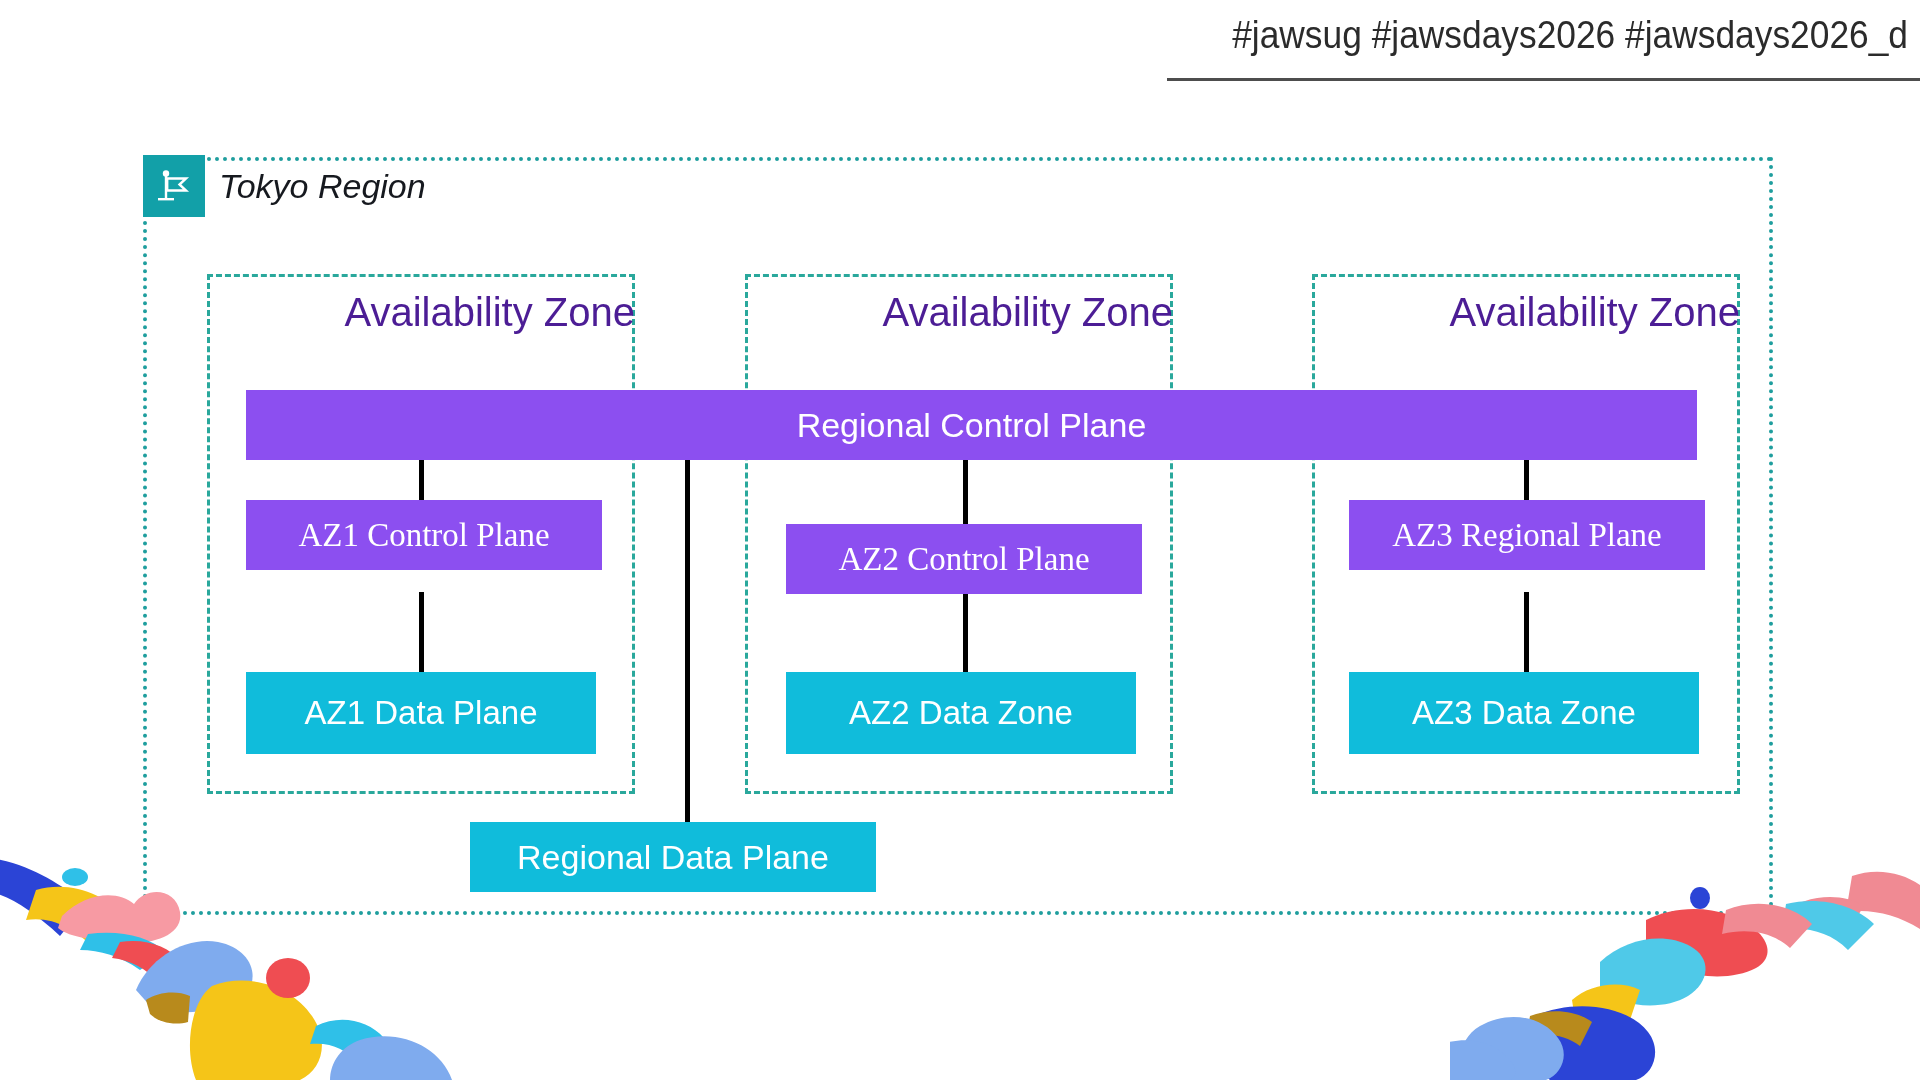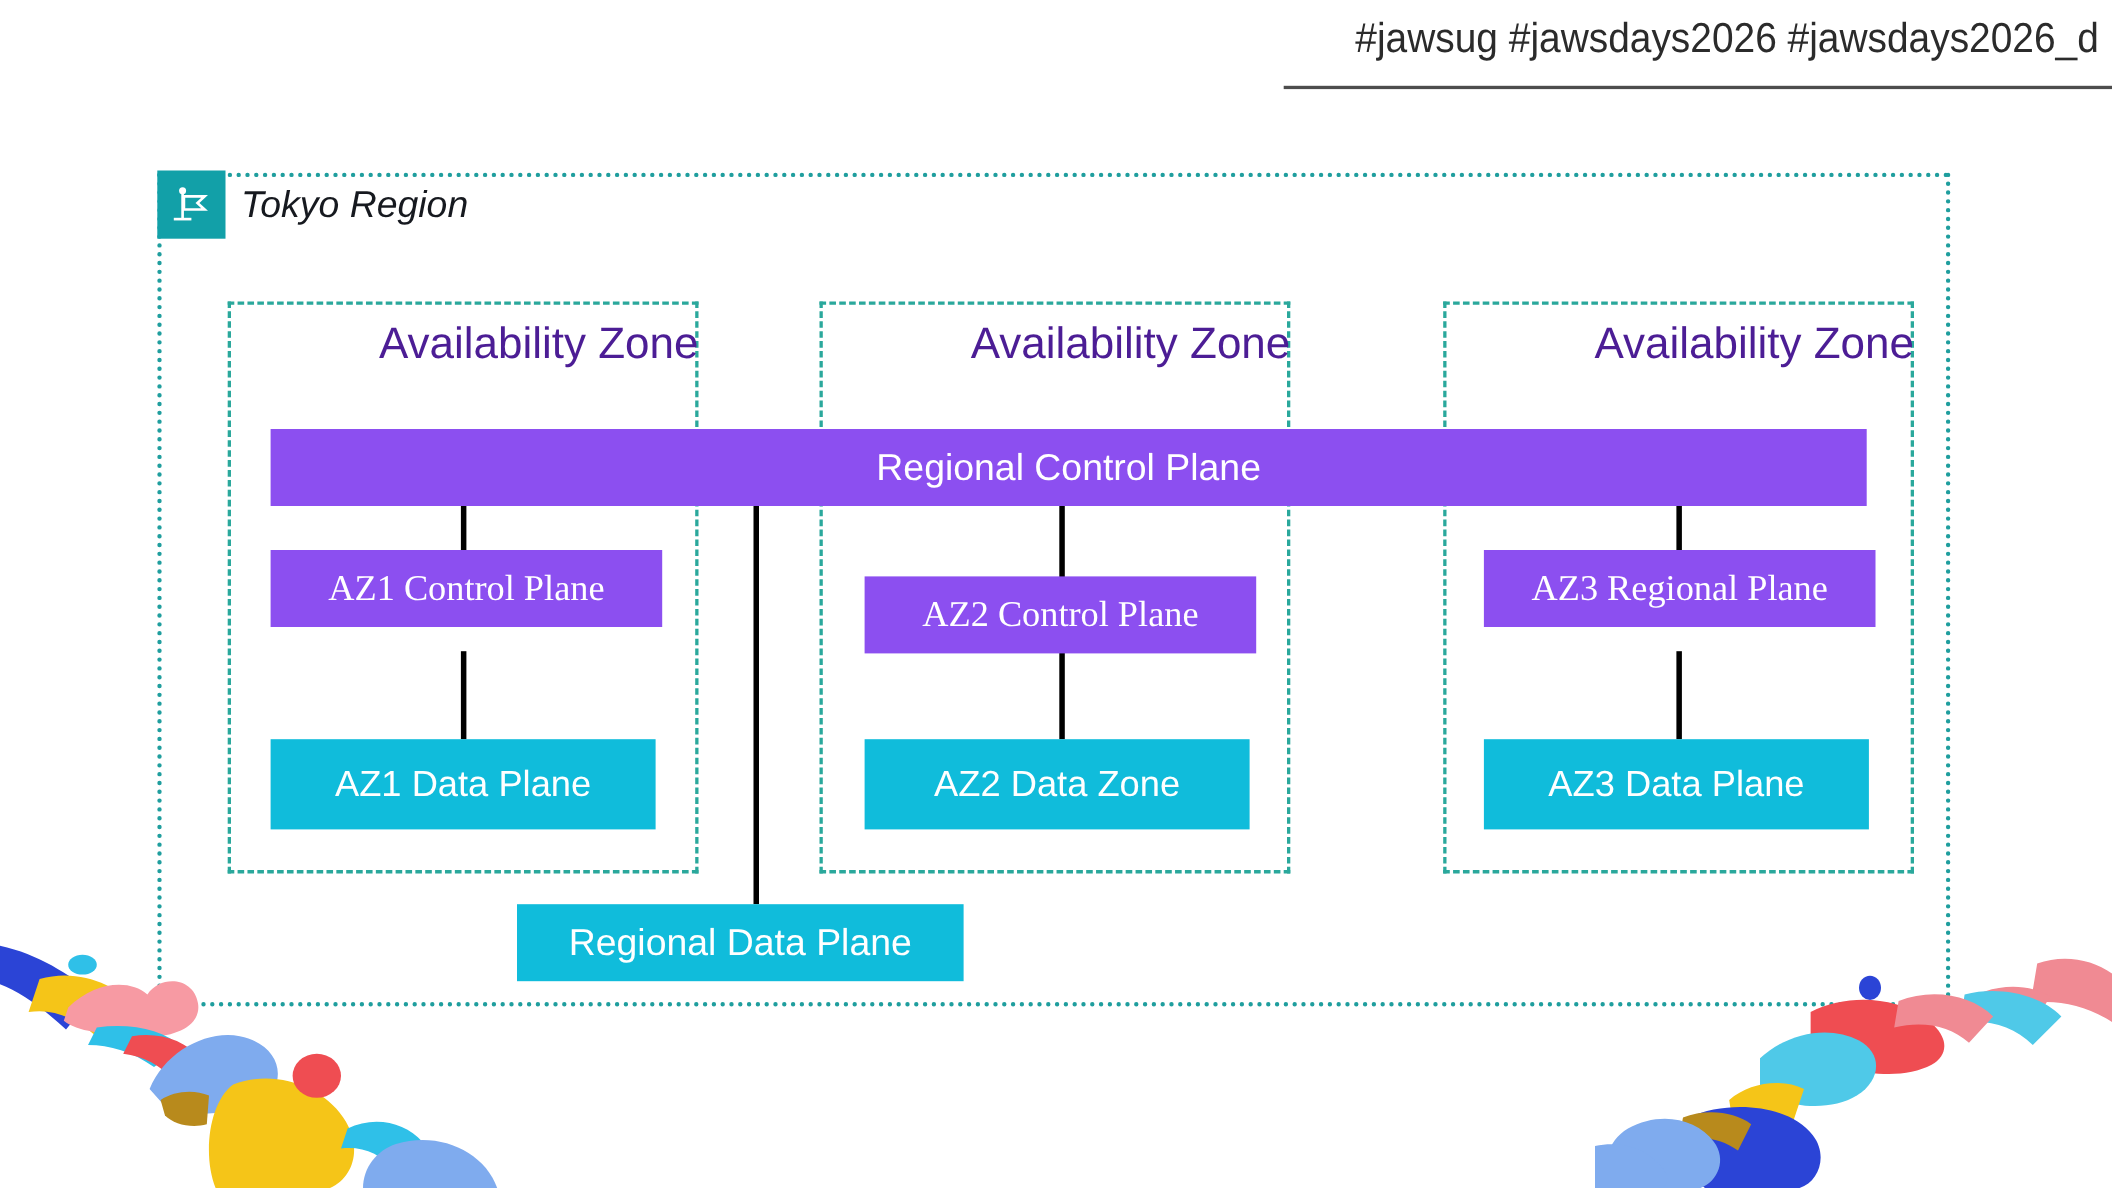--- a/index.html
+++ b/index.html
@@ -218,21 +218,21 @@
 <div class="connector" id="conn-az3-data"></div>
 
 <div class="plane-box" id="regional-control-plane">Regional Control Plane</div>
 
 <div class="plane-box az-control-plane" id="az1-control-plane">AZ1 Control Plane</div>
 <div class="plane-box az-control-plane" id="az2-control-plane">AZ2 Control Plane</div>
 <div class="plane-box az-control-plane" id="az3-control-plane">AZ3 Regional Plane</div>
 
 <div class="plane-box az-data-plane" id="az1-data-plane">AZ1 Data Plane</div>
 <div class="plane-box az-data-plane" id="az2-data-plane">AZ2 Data Zone</div>
-<div class="plane-box az-data-plane" id="az3-data-plane">AZ3 Data Plane</div>
+<div class="plane-box az-data-plane" id="az3-data-plane">AZ3 Data Zone</div>
 
 <div class="plane-box" id="regional-data-plane">Regional Data Plane</div>
 
 <svg class="deco" id="deco-left" viewBox="0 0 470 230" preserveAspectRatio="none">
   <path d="M-10 8 C 30 14 60 34 86 54 L 60 86 C 34 62 10 46 -10 42 Z" fill="#2b44d6"></path>
   <ellipse cx="75" cy="27" rx="13" ry="9" fill="#2fc0e8"></ellipse>
   <path d="M36 40 C 70 30 105 44 128 68 L 96 100 C 74 78 52 66 26 70 Z" fill="#f5c518"></path>
   <path d="M62 66 C 86 42 118 40 134 54 C 146 36 176 38 180 62 C 184 86 150 96 120 92 C 96 90 70 88 58 78 Z" fill="#f79aa3"></path>
   <path d="M88 84 C 120 80 148 86 166 102 L 140 120 C 120 106 100 100 80 100 Z" fill="#2fc0e8"></path>
   <path d="M120 92 C 146 88 168 96 182 112 L 160 134 C 146 118 130 110 112 108 Z" fill="#ef4d52"></path>

